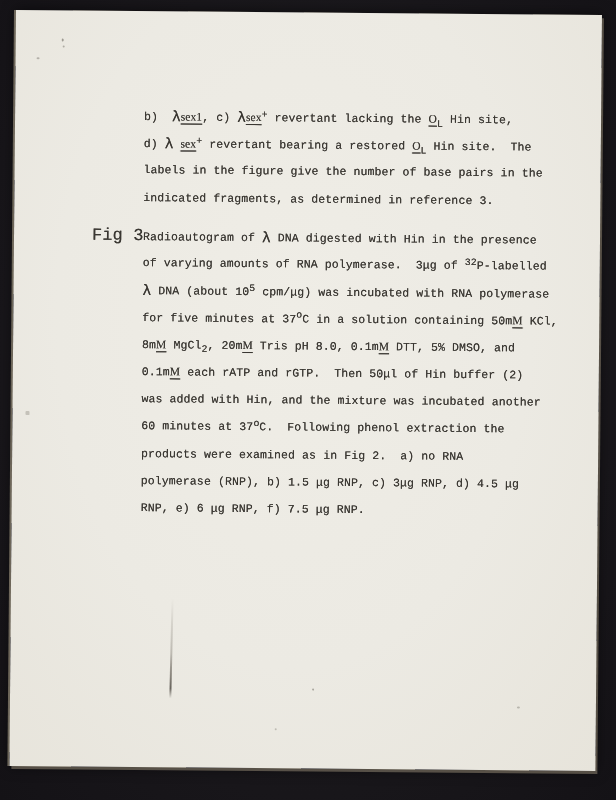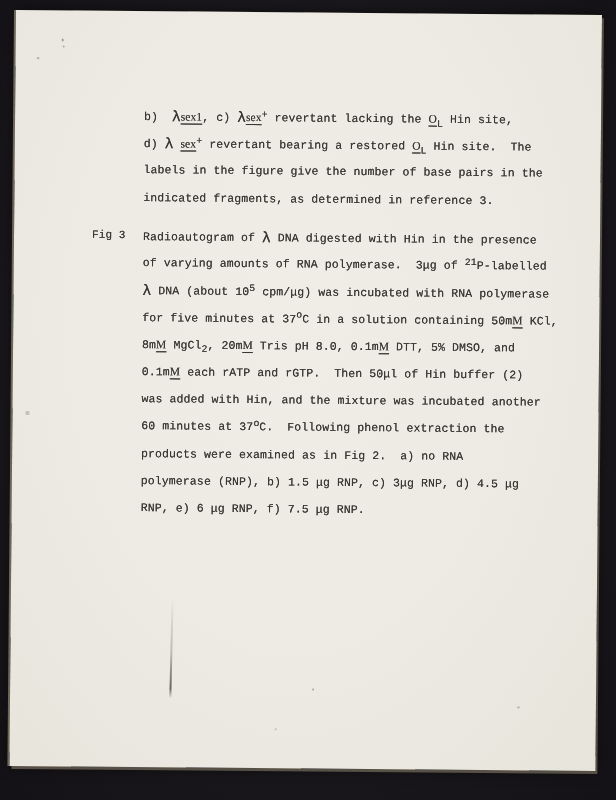--- a/index.html
+++ b/index.html
@@ -18,21 +18,21 @@
   }
   .para{position:absolute;width:440px;}
   .line{
     white-space:pre;height:27.2px;line-height:27.2px;font-size:11.5px;
     letter-spacing:0.1px;text-shadow:0 0 0.6px rgba(58,55,50,0.85);
   }
   .continuation{left:129px;top:91px;}
   .fig3-para{left:129px;top:211px;}
   .fig-label{
     position:absolute;left:78px;top:211px;height:27.2px;line-height:27.2px;
-    font-size:11px;letter-spacing:0.1px;white-space:pre;
+    font-size:17px;letter-spacing:0.1px;white-space:pre;
     text-shadow:0 0 0.6px rgba(58,55,50,0.85);
   }
   .ul{text-decoration:underline;text-underline-offset:2.5px;text-decoration-thickness:1px;font-family:Liberation Serif, serif;}
   .sup{font-size:9.8px;position:relative;top:-4.5px;}
   .sub{font-size:9.8px;position:relative;top:3.5px;}
   .lam{font-family:"DejaVu Sans",sans-serif;font-size:14.5px;position:relative;top:0.5px;}
   .crease{
     position:absolute;left:160px;top:587px;width:2px;height:100px;
     transform:rotate(0.8deg);
     background:linear-gradient(to bottom,
@@ -56,21 +56,21 @@
       <div class="line">b)  <span class="lam">λ</span><span class="ul">sex1</span>, c) <span class="lam">λ</span><span class="ul">sex</span><span class="sup">+</span> revertant lacking the <span class="ul">O</span><span class="sub">L</span> Hin site,</div>
       <div class="line">d) <span class="lam">λ</span> <span class="ul">sex</span><span class="sup">+</span> revertant bearing a restored <span class="ul">O</span><span class="sub">L</span> Hin site.  The</div>
       <div class="line">labels in the figure give the number of base pairs in the</div>
       <div class="line">indicated fragments, as determined in reference 3.</div>
     </section>
 
   <div class="fig-label">Fig 3</div>
 
   <section class="para fig3-para">
       <div class="line">Radioautogram of <span class="lam">λ</span> DNA digested with Hin in the presence</div>
-      <div class="line">of varying amounts of RNA polymerase.  3μg of <span class="sup">21</span>P-labelled</div>
+      <div class="line">of varying amounts of RNA polymerase.  3μg of <span class="sup">32</span>P-labelled</div>
       <div class="line"><span class="lam">λ</span> DNA (about 10<span class="sup">5</span> cpm/μg) was incubated with RNA polymerase</div>
       <div class="line">for five minutes at 37<span class="sup">o</span>C in a solution containing 50m<span class="ul">M</span> KCl,</div>
       <div class="line">8m<span class="ul">M</span> MgCl<span class="sub">2</span>, 20m<span class="ul">M</span> Tris pH 8.0, 0.1m<span class="ul">M</span> DTT, 5% DMSO, and</div>
       <div class="line">0.1m<span class="ul">M</span> each rATP and rGTP.  Then 50μl of Hin buffer (2)</div>
       <div class="line">was added with Hin, and the mixture was incubated another</div>
       <div class="line">60 minutes at 37<span class="sup">o</span>C.  Following phenol extraction the</div>
       <div class="line">products were examined as in Fig 2.  a) no RNA</div>
       <div class="line">polymerase (RNP), b) 1.5 μg RNP, c) 3μg RNP, d) 4.5 μg</div>
       <div class="line">RNP, e) 6 μg RNP, f) 7.5 μg RNP.</div>
     </section>

